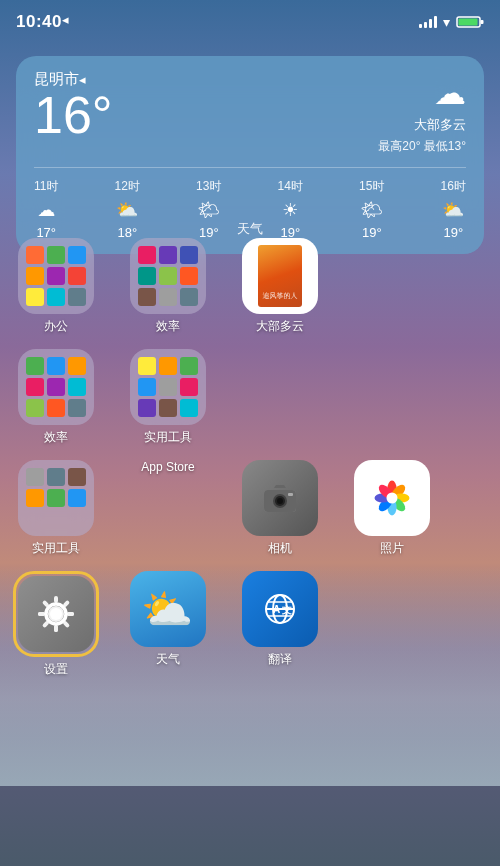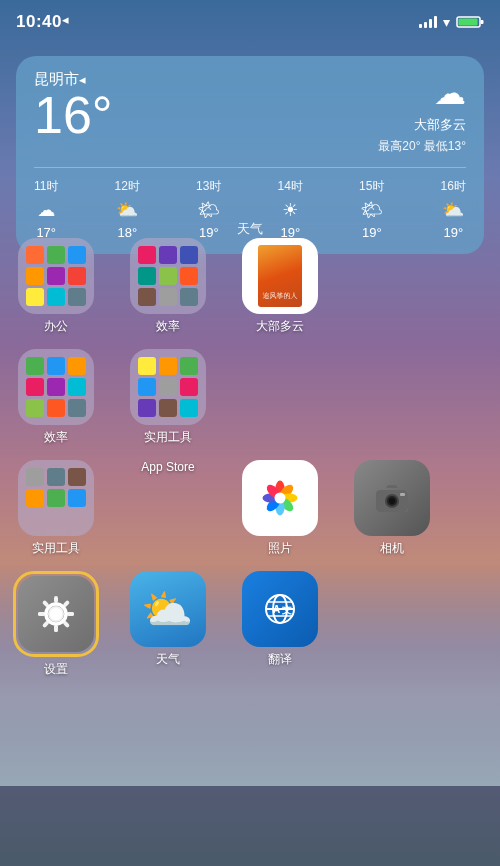--- a/index.html
+++ b/index.html
@@ -514,52 +514,52 @@
         <div class="folder-mini" style="background: transparent;"></div>
       </div>
       <span class="app-label">实用工具</span>
     </div>
 
     <div class="app-item">
       <span class="app-label">App Store</span>
     </div>
 
     <div class="app-item">
+      <div class="camera-icon">
+        <svg width="40" height="40" viewBox="0 0 40 40">
+          <rect x="4" y="12" width="32" height="22" rx="4" fill="#888"></rect>
+          <rect x="4" y="12" width="32" height="22" rx="4" fill="#666"></rect>
+          <path d="M14 10 L16 7 L24 7 L26 10 Z" fill="#666"></path>
+          <circle cx="20" cy="23" r="7" fill="#444"></circle>
+          <circle cx="20" cy="23" r="5" fill="#222"></circle>
+          <circle cx="20" cy="23" r="3" fill="#111"></circle>
+          <rect x="28" y="15" width="5" height="3" rx="1" fill="#aaa"></rect>
+        </svg>
+      </div>
+      <span class="app-label">相机</span>
+    </div>
+
+    <div class="app-item">
       <div class="photos-icon">
         <svg class="photos-svg" viewBox="0 0 50 50">
 
           <g transform="translate(25,25)">
             <ellipse cx="0" cy="-10" rx="5" ry="9" fill="#ff3b30" transform="rotate(0)"></ellipse>
             <ellipse cx="0" cy="-10" rx="5" ry="9" fill="#ff9500" transform="rotate(45)"></ellipse>
             <ellipse cx="0" cy="-10" rx="5" ry="9" fill="#ffcc00" transform="rotate(90)"></ellipse>
             <ellipse cx="0" cy="-10" rx="5" ry="9" fill="#4cd964" transform="rotate(135)"></ellipse>
             <ellipse cx="0" cy="-10" rx="5" ry="9" fill="#5ac8fa" transform="rotate(180)"></ellipse>
             <ellipse cx="0" cy="-10" rx="5" ry="9" fill="#007aff" transform="rotate(225)"></ellipse>
             <ellipse cx="0" cy="-10" rx="5" ry="9" fill="#5856d6" transform="rotate(270)"></ellipse>
             <ellipse cx="0" cy="-10" rx="5" ry="9" fill="#ff2d55" transform="rotate(315)"></ellipse>
             <circle cx="0" cy="0" r="6" fill="white"></circle>
           </g>
         </svg>
       </div>
       <span class="app-label">照片</span>
-    </div>
-
-    <div class="app-item">
-      <div class="camera-icon">
-        <svg width="40" height="40" viewBox="0 0 40 40">
-          <rect x="4" y="12" width="32" height="22" rx="4" fill="#888"></rect>
-          <rect x="4" y="12" width="32" height="22" rx="4" fill="#666"></rect>
-          <path d="M14 10 L16 7 L24 7 L26 10 Z" fill="#666"></path>
-          <circle cx="20" cy="23" r="7" fill="#444"></circle>
-          <circle cx="20" cy="23" r="5" fill="#222"></circle>
-          <circle cx="20" cy="23" r="3" fill="#111"></circle>
-          <rect x="28" y="15" width="5" height="3" rx="1" fill="#aaa"></rect>
-        </svg>
-      </div>
-      <span class="app-label">相机</span>
     </div>
   </div>
 
   <div class="app-row">
 
     <div class="app-item">
       <div class="settings-wrapper">
         <div class="settings-icon">
           <svg width="44" height="44" viewBox="0 0 44 44">
             <circle cx="22" cy="22" r="8" fill="white" opacity="0.9"></circle>

